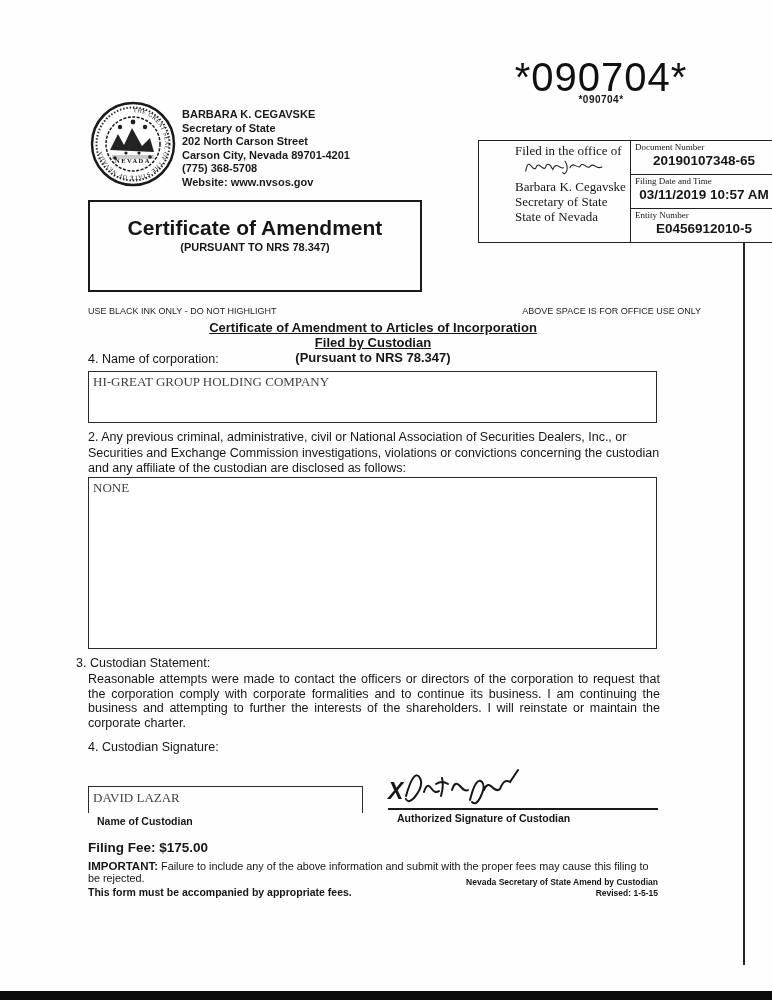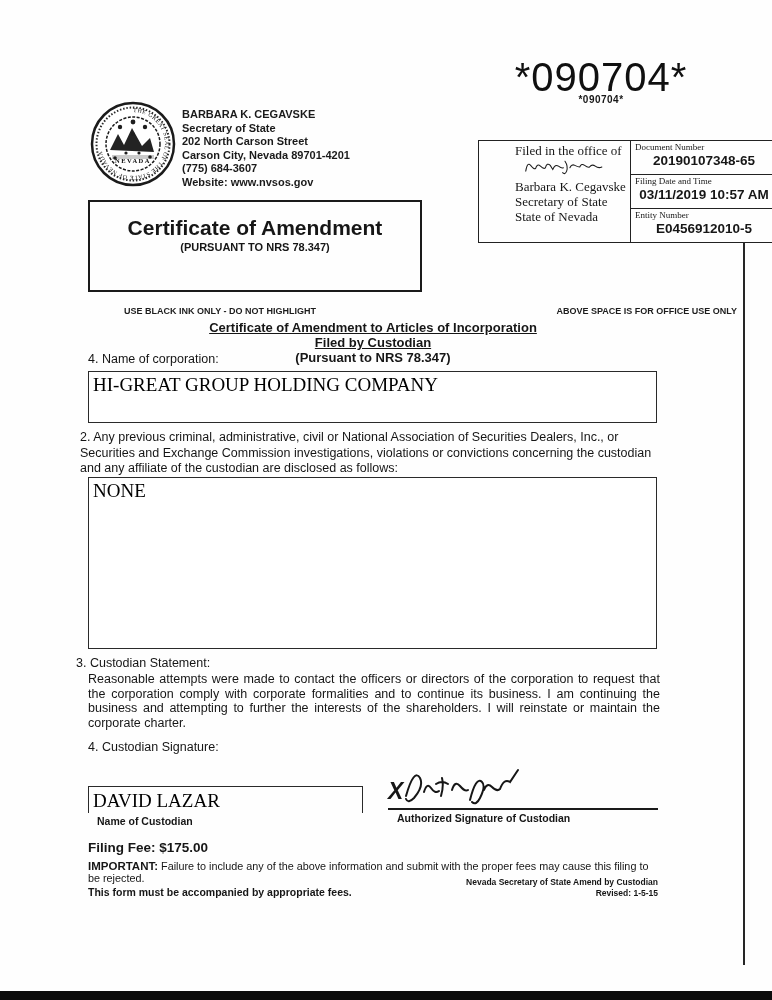--- a/index.html
+++ b/index.html
@@ -23,25 +23,25 @@
   .stamp-right{flex:1;display:flex;flex-direction:column;}
   .stamp-row{flex:1;border-bottom:1.5px solid #222;padding:1px 4px 0;}
   .stamp-row:last-child{border-bottom:none;}
   .stamp-label{font-size:9px;line-height:11px;}
   .stamp-value{font-size:13.5px;font-weight:bold;line-height:15px;font-family:"Liberation Sans",sans-serif;text-align:center;}
 
   .titlebox{border:2.5px solid #1a1a1a;text-align:center;padding-top:14px;}
   .title-l1{font-size:21px;font-weight:bold;line-height:24px;}
   .title-l3{font-size:11px;font-weight:bold;line-height:14px;}
 
-  .notice{font-size:9px;font-weight:bold;color:#1c1c1c;margin-left:36px;}
+  .notice{font-size:9px;font-weight:normal;color:#1c1c1c;}
   .fh{font-size:13px;font-weight:bold;line-height:15px;}
   .body-txt{font-size:12.5px;line-height:15.5px;color:#151515;}
   .fieldbox{border:1.5px solid #2a2a2a;background:#fff;}
-  .typed{font-size:19px;color:#000000;}
+  .typed{font-size:13px;color:#404040;}
 
   .stmt{font-size:12.5px;line-height:14.5px;text-align:justify;}
   .cap{font-size:10.5px;font-weight:bold;padding-left:9px;}
   .namebox{border-top:1.5px solid #2a2a2a;border-left:1.5px solid #2a2a2a;border-right:1.5px solid #2a2a2a;}
   .sigline{border-bottom:2px solid #1a1a1a;}
   .xmark{font-size:23px;font-weight:bold;font-style:italic;}
   .smallid{font-size:8.5px;font-weight:bold;line-height:10.5px;}
   .scanline{background:#262626;}
   .scanbar{background:#0c0c0c;}
 </style>
@@ -78,21 +78,21 @@
       </g>
       <text x="43" y="63" font-size="6.5" text-anchor="middle" fill="#0e0e0e" font-family="Liberation Serif,serif" font-weight="bold" letter-spacing="1.5">NEVADA</text>
     </svg>
   </div>
 
   <div class="abs sans b letterhead" style="left:182px;top:108px;">
     <div>BARBARA K. CEGAVSKE</div>
     <div>Secretary of State</div>
     <div>202 North Carson Street</div>
     <div>Carson City, Nevada 89701-4201</div>
-    <div>(775) 684-3607</div>
+    <div>(775) 368-5708</div>
     <div>Website:  www.nvsos.gov</div>
   </div>
 
   <div class="abs serif stampbox" style="left:478px;top:140px;width:266px;height:101px;">
     <div class="stamp-left">
       <div>Filed in the office of</div>
       <svg width="100" height="18" viewBox="0 0 100 22">
         <path d="M2,16 Q4,4 8,9 T14,13 Q16,6 20,10 T26,12 Q28,5 32,9 L35,14 Q38,7 42,10 T48,12 M50,4 Q54,10 52,16 Q50,21 47,18 M56,12 Q58,7 62,9 T68,11 Q70,6 74,9 T80,11 Q83,7 87,10 T95,11" fill="none" stroke="#1d1d1d" stroke-width="1.3" stroke-linecap="round"></path>
       </svg>
       <div>Barbara K. Cegavske</div>
@@ -125,21 +125,21 @@
 
   <div class="abs sans fh ctr u" style="left:88px;top:335px;width:570px;">Filed by Custodian</div>
   <div class="abs sans fh ctr u" style="left:88px;top:320px;width:570px;">Certificate of Amendment to Articles of Incorporation</div>
   <div class="abs sans fh ctr" style="left:88px;top:350px;width:570px;">(Pursuant to NRS 78.347)</div>
 
   <div class="abs sans body-txt" style="left:88px;top:352px;">4. Name of corporation:</div>
   <div class="abs fieldbox" style="left:88px;top:371px;width:567px;height:50px;">
     <div class="serif typed" style="padding:2px 4px;">HI-GREAT GROUP HOLDING COMPANY</div>
   </div>
 
-  <div class="abs sans body-txt" style="left:80px;top:430px;width:574px;">2. Any previous criminal, administrative, civil or National Association of Securities Dealers, Inc., or Securities and Exchange Commission investigations, violations or convictions concerning the custodian and any affiliate of the custodian are disclosed as follows:</div>
+  <div class="abs sans body-txt" style="left:88px;top:430px;width:574px;">2. Any previous criminal, administrative, civil or National Association of Securities Dealers, Inc., or Securities and Exchange Commission investigations, violations or convictions concerning the custodian and any affiliate of the custodian are disclosed as follows:</div>
   <div class="abs fieldbox" style="left:88px;top:477px;width:567px;height:170px;">
     <div class="serif typed" style="padding:2px 4px;">NONE</div>
   </div>
 
   <div class="abs sans body-txt" style="left:76px;top:656px;">3. Custodian Statement:</div>
   <div class="abs sans i stmt" style="left:88px;top:672px;width:572px;">Reasonable attempts were made to contact the officers or directors of the corporation to request that the corporation comply with corporate formalities and to continue its business.  I am continuing the business and attempting to further the interests of the shareholders.  I will reinstate or maintain the corporate charter.</div>
 
   <div class="abs sans body-txt" style="left:88px;top:740px;">4. Custodian Signature:</div>
 
   <div class="abs namebox" style="left:88px;top:786px;width:273px;height:26px;">

